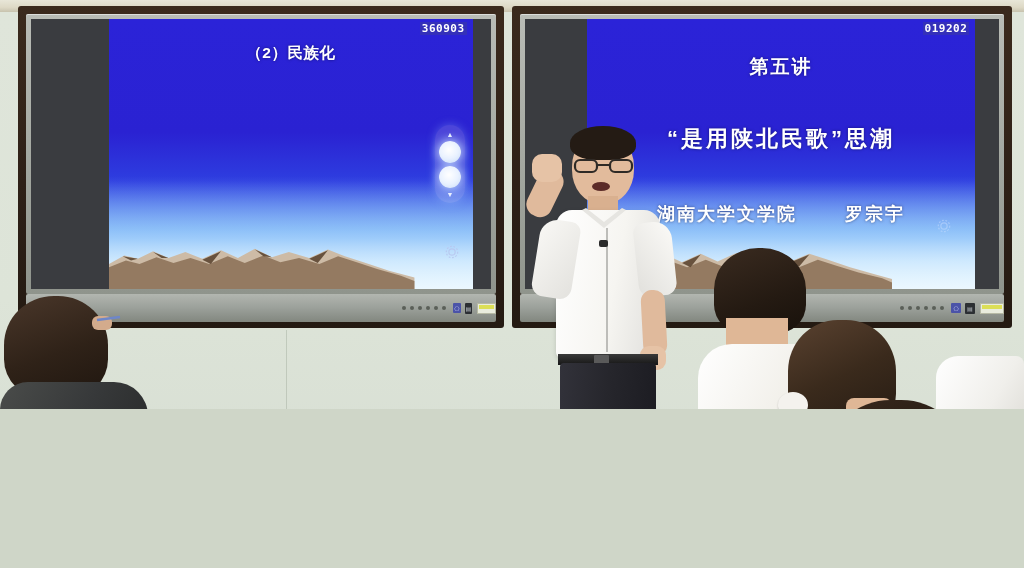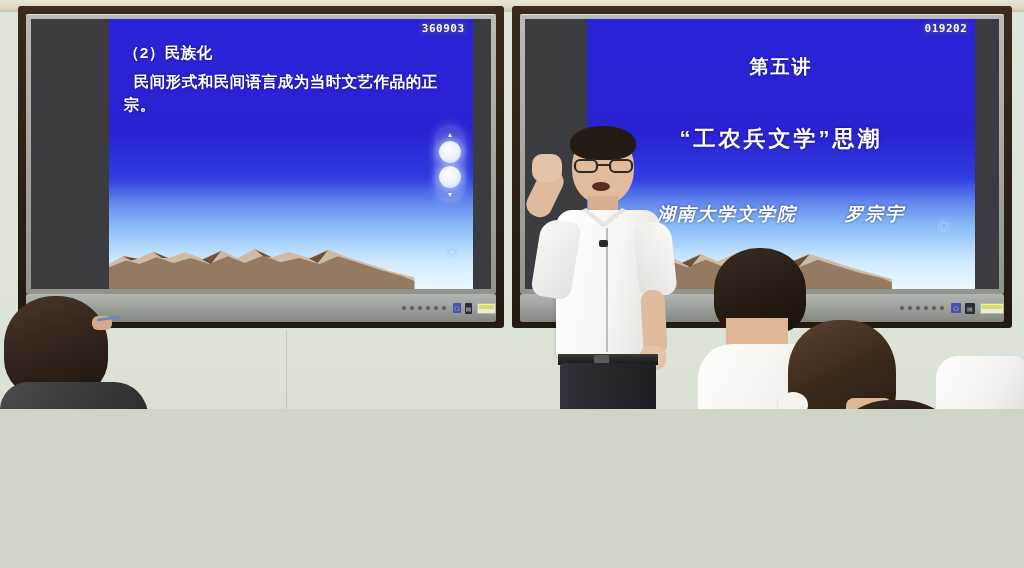--- a/index.html
+++ b/index.html
@@ -51,32 +51,32 @@
   .slide{ position:absolute; background:
       linear-gradient(180deg,#2b23d8 0%,#2a22d2 42%,#2e3ee0 60%,#6aa6f2 78%,#bfe0fb 90%,#e9f4fe 100%); }
   .slide .sky-glow{ position:absolute; left:0; right:0; bottom:0; height:42%;
     background:linear-gradient(180deg,rgba(255,255,255,0) 0%,rgba(180,220,255,.55) 55%,rgba(235,248,255,.95) 100%); }
   .mtns{ position:absolute; left:0; right:0; bottom:0; height:22%; }
   .slide-num{ position:absolute; top:3px; right:6px;
     font-family:"DejaVu Sans Mono", monospace; font-weight:bold;
     font-size:11px; letter-spacing:.5px; color:#fff;
     background:rgba(60,60,160,.55); padding:0 2px; }
   .slide-text{ position:absolute; color:#fff; font-weight:bold;
-    text-shadow:0 0 3px rgba(0,0,40,.55); }
+    text-shadow:0 0 3px rgba(0,0,40,.55);text-align:center; }
 
   .left-slide-body{ left:4%; top:8%; right:4%;
     font-size:15.5px; line-height:1.5; letter-spacing:.5px; }
   .left-slide-body .heading{ margin-bottom:6px; }
   .left-slide-body p{ text-indent:10px; }
 
   .right-slide-body{ left:0; right:0; top:13%;
     text-align:center; }
   .right-slide-body .l1{ font-size:19px; letter-spacing:2px; }
   .right-slide-body .l2{ font-size:22px; letter-spacing:3px; margin-top:44px; }
-  .right-slide-body .l3{ font-size:18px; letter-spacing:2px; margin-top:48px;font-style:italic; }
+  .right-slide-body .l3{ font-size:18px; letter-spacing:2px; margin-top:48px; }
   .right-slide-body .l3 .gap{ display:inline-block; width:34px; }
 
   
   .osd-pill{ position:absolute; width:30px; border-radius:15px;
     background:rgba(255,255,255,.16); box-shadow:0 0 10px rgba(160,200,255,.35);
     display:flex; flex-direction:column; align-items:center; justify-content:space-around;
     padding:4px 0; }
   .osd-knob{ width:22px; height:22px; border-radius:50%;
     background:radial-gradient(circle at 45% 40%, #ffffff 0%, #eaf2ff 50%, #c9dcf7 100%);
     box-shadow:0 0 9px 2px rgba(200,225,255,.75); }
@@ -126,21 +126,20 @@
             <path d="M0,44 L20,36 L36,40 L56,32 L76,39 L96,33 L118,40 L140,31 L160,39
                      L182,30 L202,38 L224,33 L248,40 L270,31 L292,38 L316,46 L344,54 L360,60 L360,70 L0,70 Z" fill="#8a6f55" opacity=".85"></path>
             <path d="M16,31 L26,36 L34,34 Z M52,26 L62,33 L70,33 Z M110,35 L120,40 L132,25 Z
                      M172,23 L182,31 L192,32 Z M236,34 L246,39 L258,24 Z" fill="#5d4733" opacity=".9"></path>
           </svg>
 
           <div class="slide-num">360903</div>
 
           <div class="slide-text left-slide-body">
             <div class="heading">（2）民族化</div>
-            <p>民间形式和民间语言成为当时文艺作品的正宗。</p>
           </div>
         </div>
 
         <div class="osd-pill" style="right:26px; top:106px; height:78px;">
           <div class="osd-cap">▲</div>
           <div class="osd-knob"></div>
           <div class="osd-knob"></div>
           <div class="osd-cap">▼</div>
         </div>
 
@@ -183,21 +182,21 @@
             <path d="M0,50 L18,40 L34,45 L54,36 L74,43 L96,36 L118,44 L140,35 L160,43
                      L184,34 L204,42 L226,36 L250,44 L272,35 L294,42 L320,50 L348,57 L360,62 L360,70 L0,70 Z" fill="#8a6f55" opacity=".85"></path>
             <path d="M14,35 L24,40 L32,40 Z M50,31 L60,38 L70,38 Z M112,39 L122,44 L134,29 Z
                      M176,28 L186,35 L196,36 Z M240,38 L250,43 L262,29 Z" fill="#5d4733" opacity=".9"></path>
           </svg>
 
           <div class="slide-num">019202</div>
 
           <div class="slide-text right-slide-body">
             <div class="l1">第五讲</div>
-            <div class="l2">“工农兵文学”思潮</div>
+            <div class="l2">“是用陕北民歌”思潮</div>
             <div class="l3">
               <span>湖南大学文学院</span>
               <span class="gap"></span>
               <span>罗宗宇</span>
             </div>
           </div>
 
           <svg class="gear-icon faint" style="right:22px; top:198px;" viewBox="0 0 24 24">
             <g fill="none" stroke="#cfe0ff" stroke-width="1.6">
               <circle cx="12" cy="12" r="4.2"></circle>

